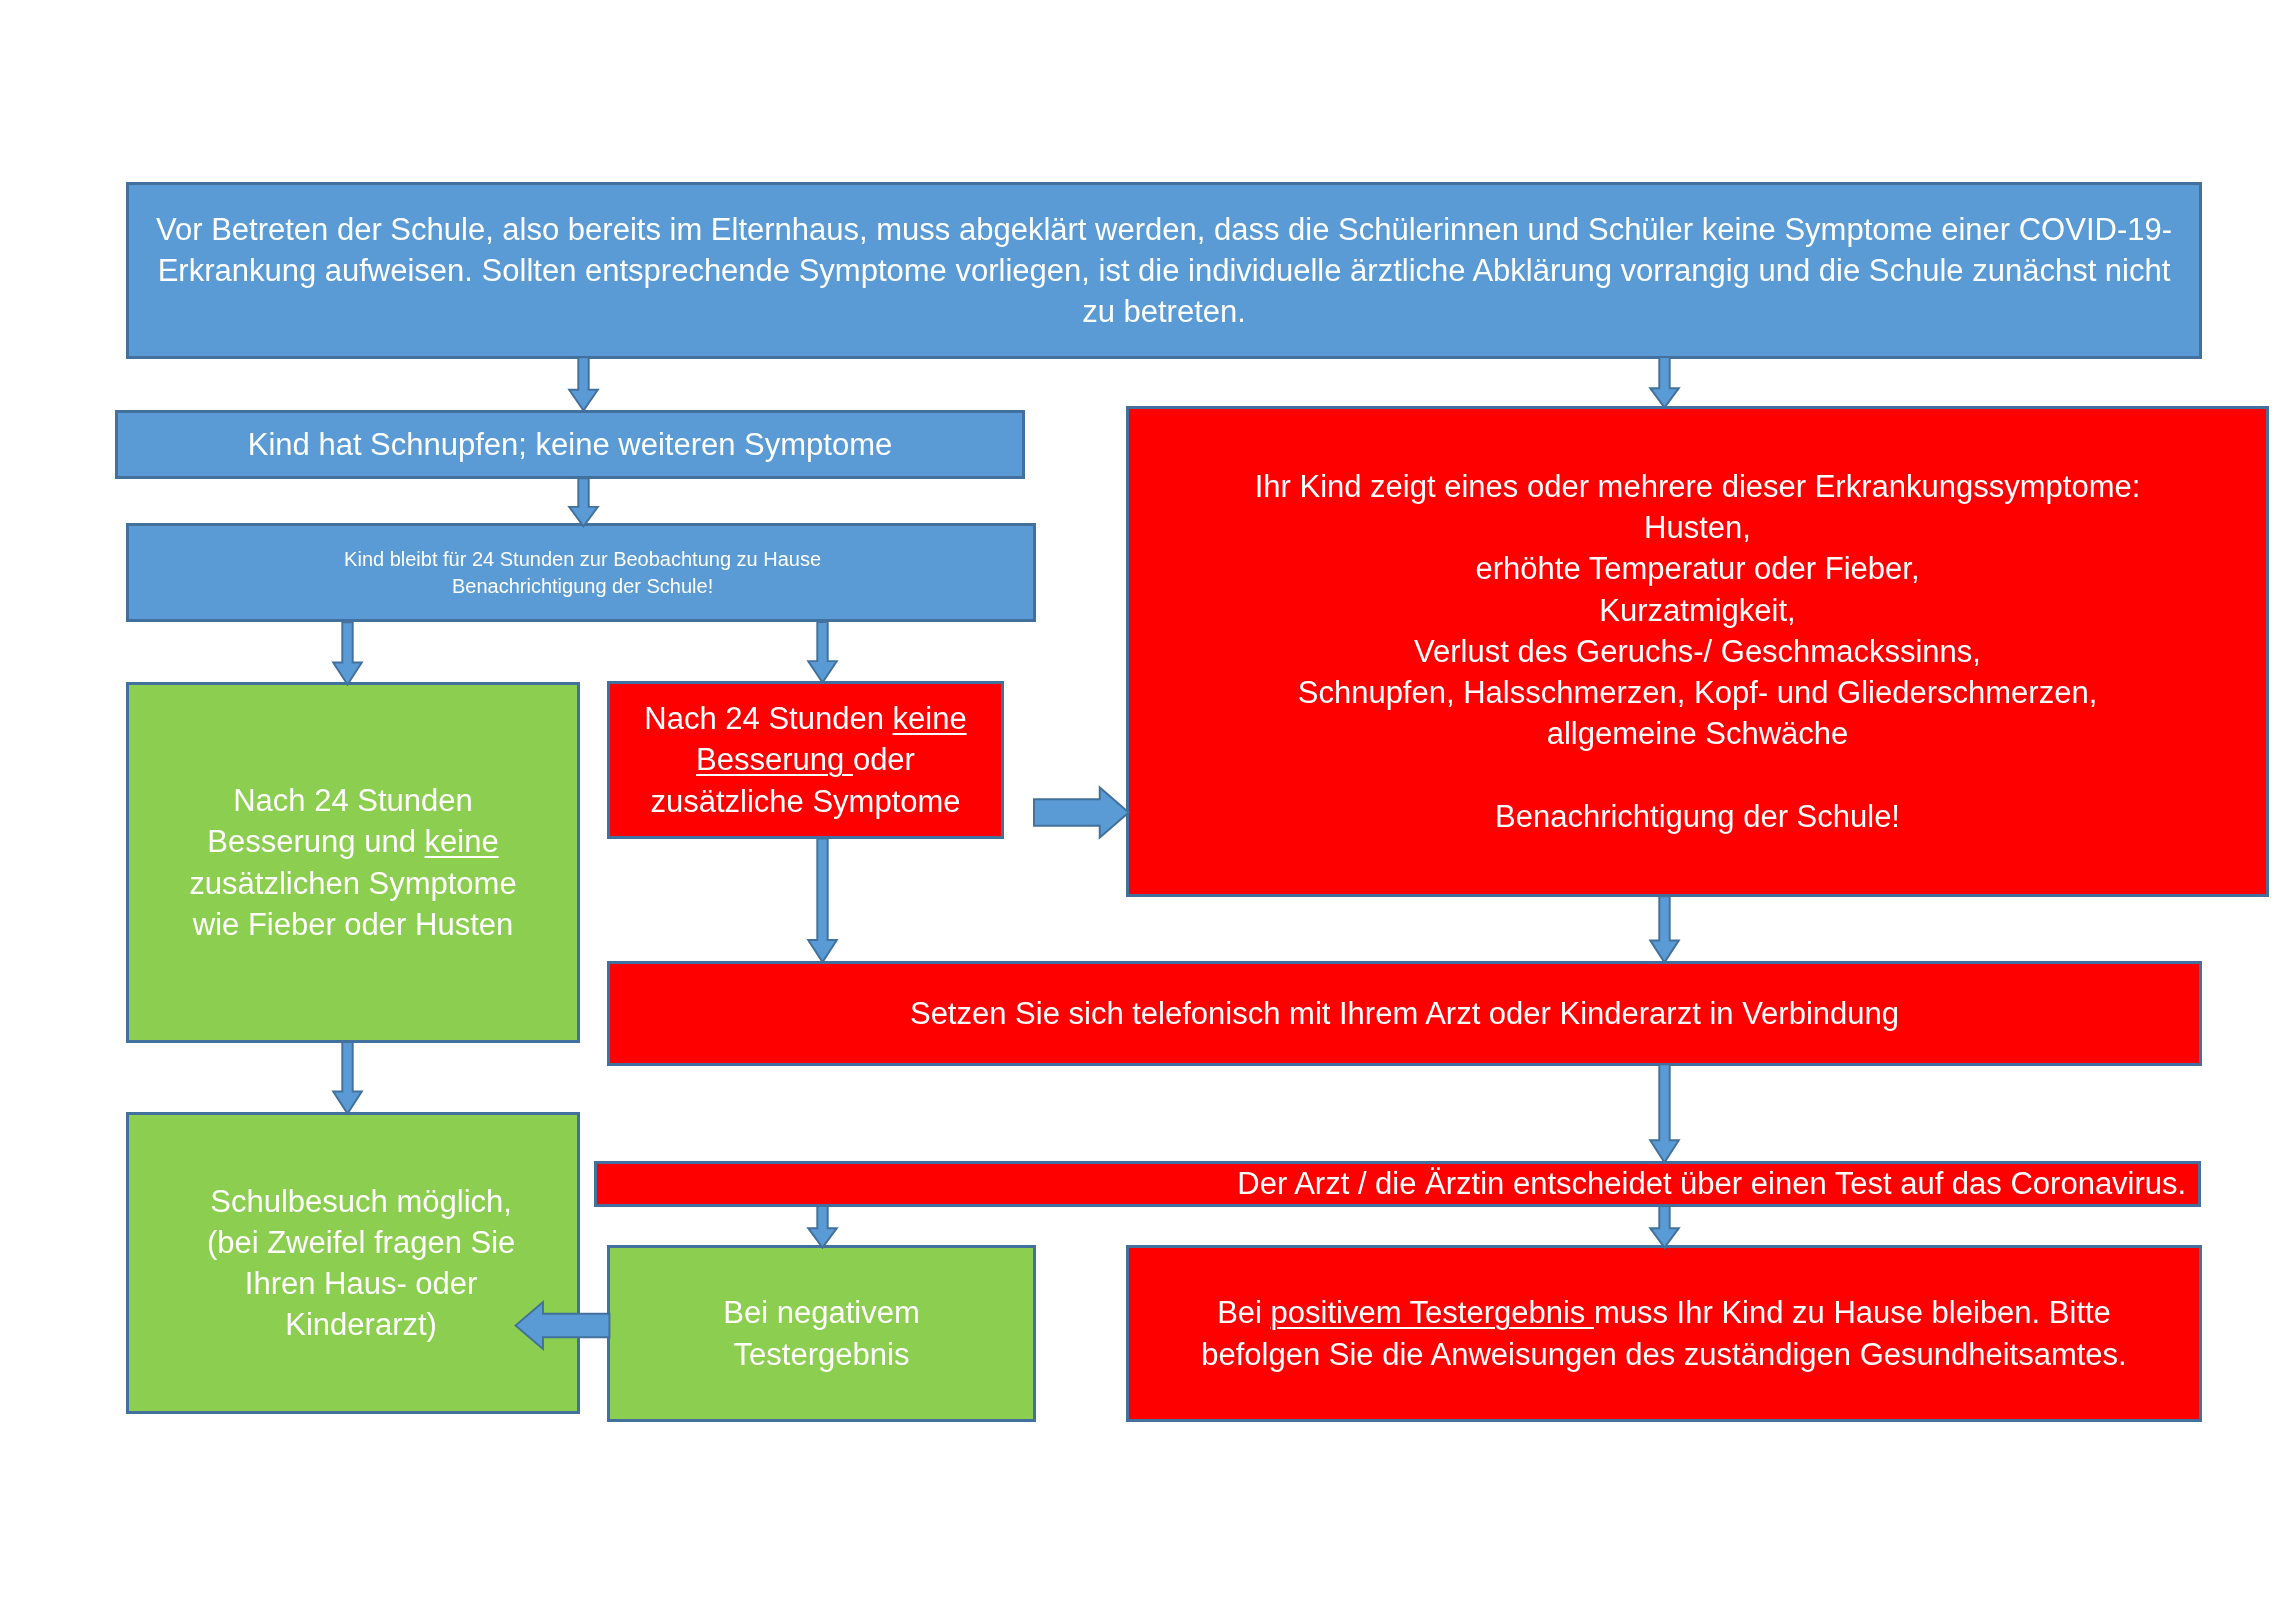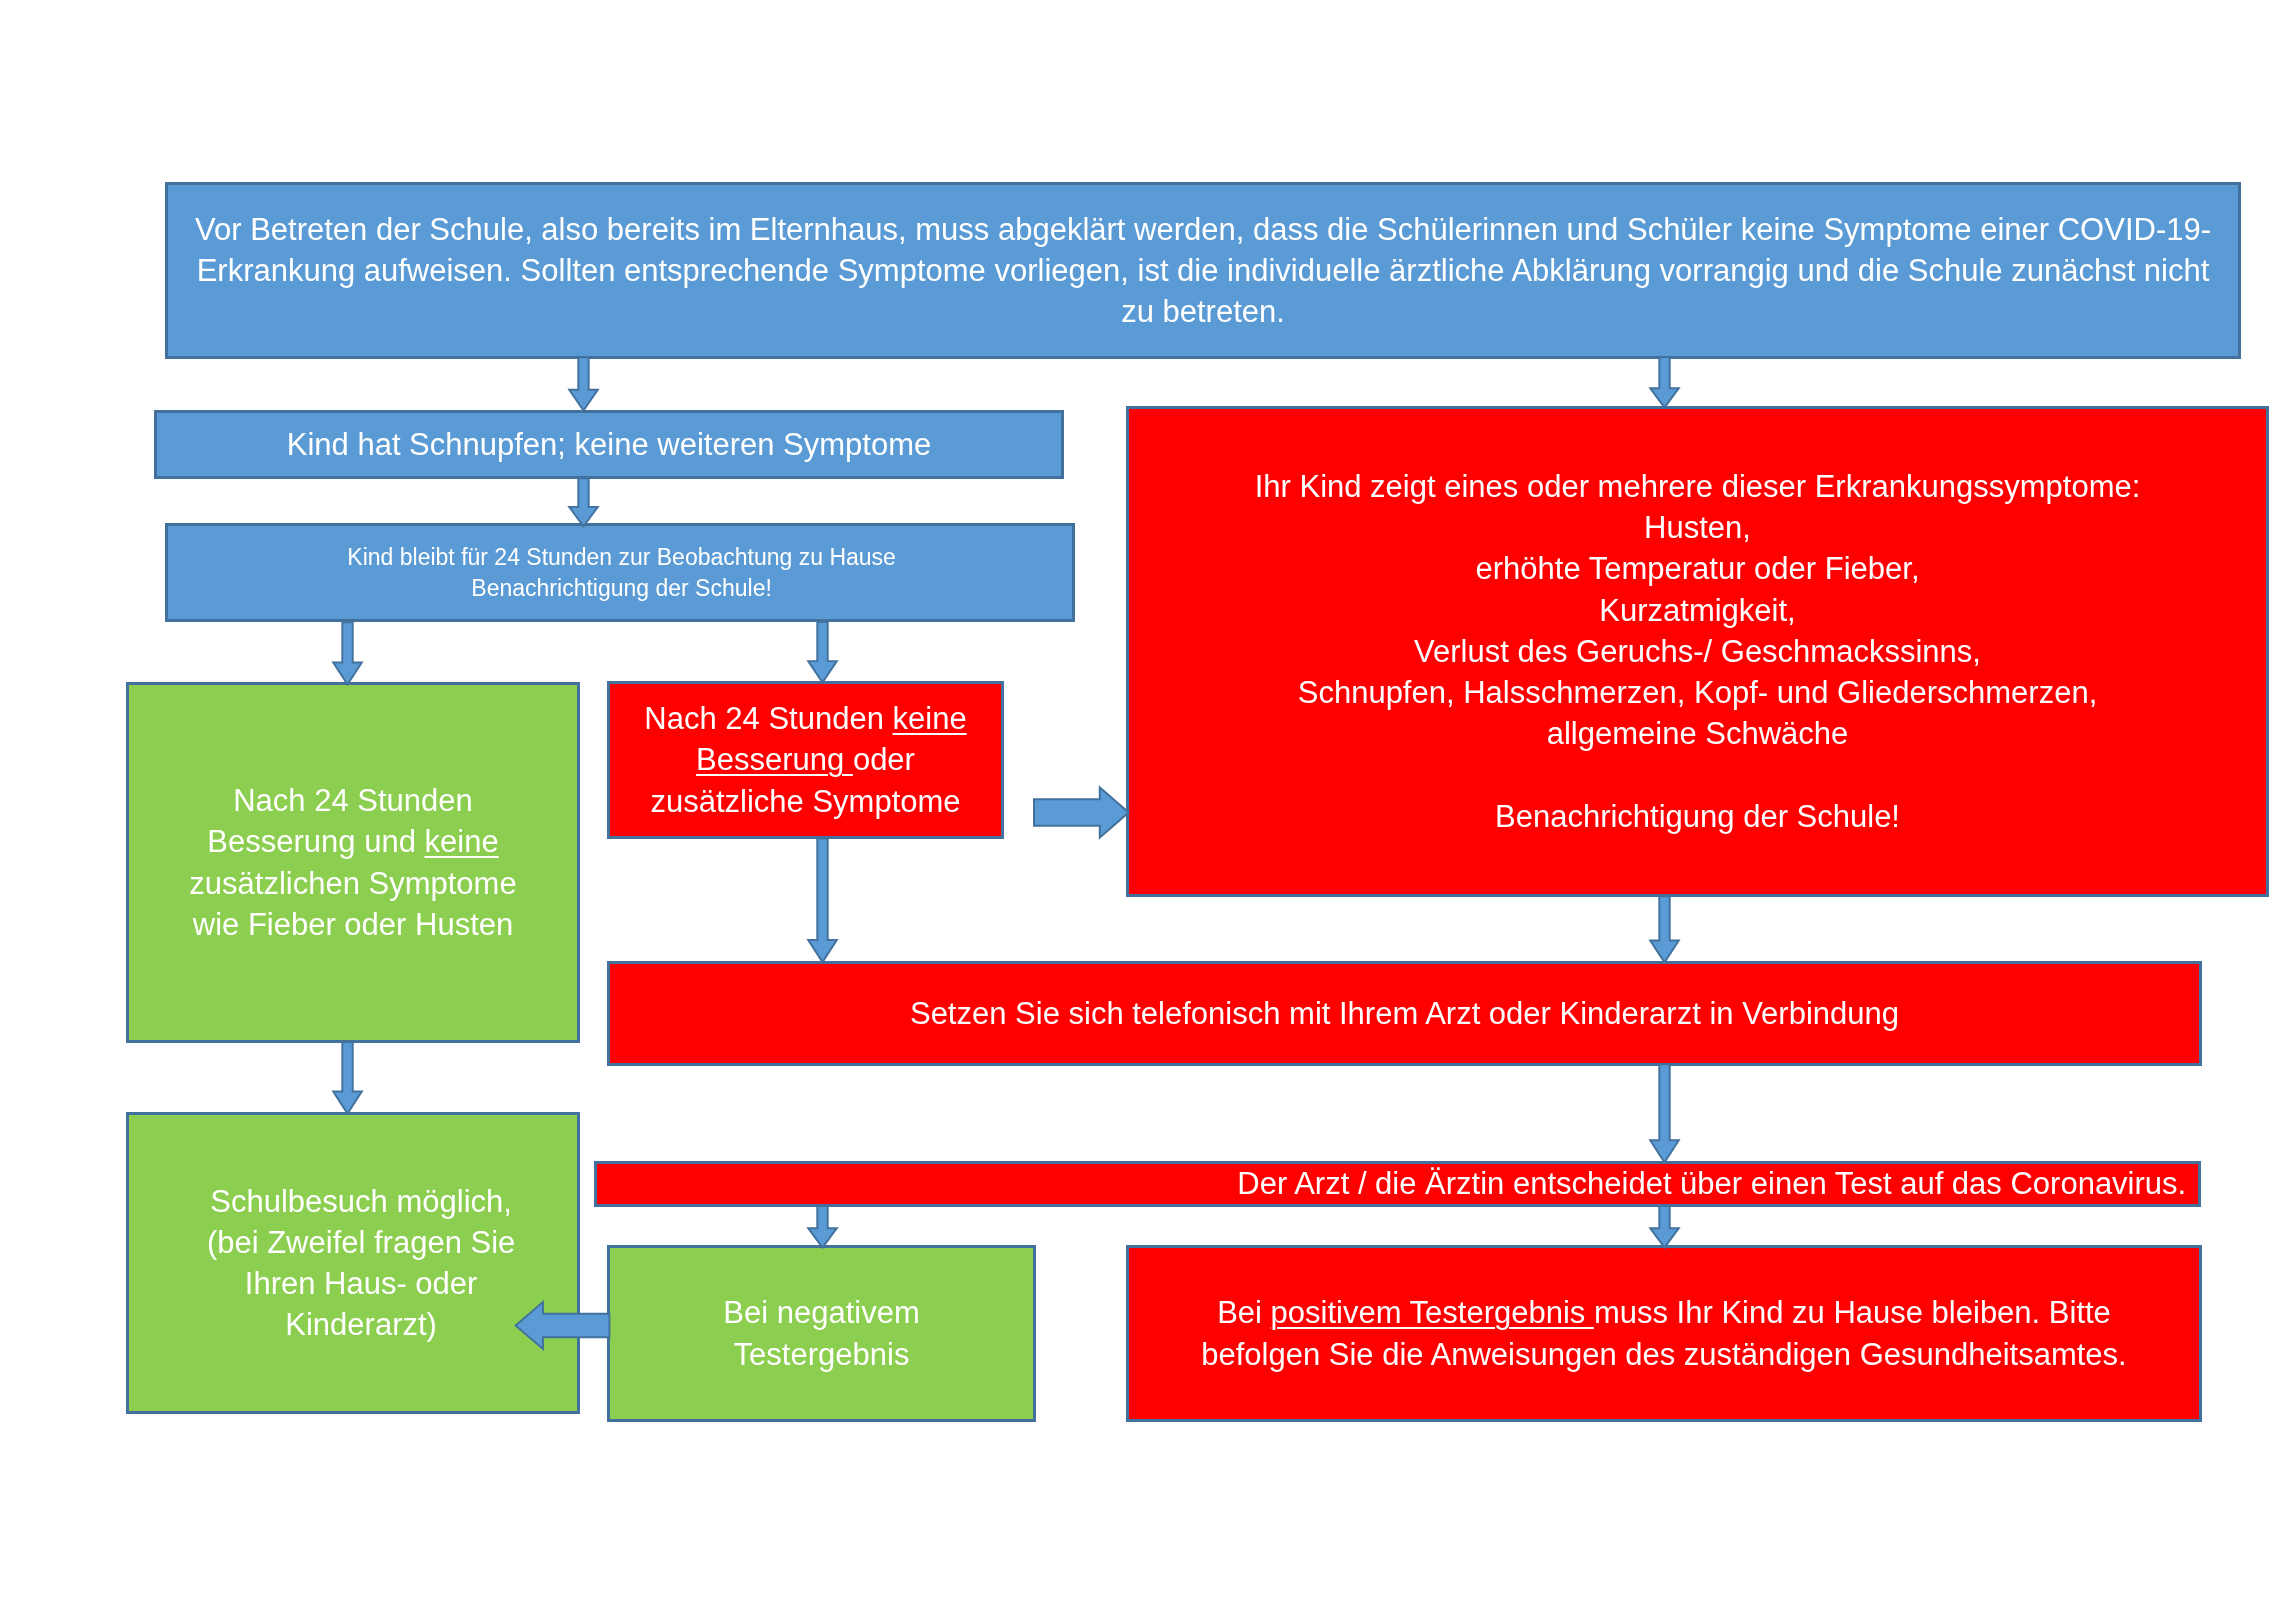--- a/index.html
+++ b/index.html
@@ -29,21 +29,21 @@
     justify-content: center;
     text-align: center;
     color: #ffffff;
     line-height: 1.33;
     padding: 3.9px 11.8px;
   }
   .box .txt {
     width: 100%;
     display: block;
   }
-  .blue  { background: #5B9BD5; margin-left: 39px; }
+  .blue  { background: #5B9BD5; }
   .red   { background: #FF0000; }
   .green { background: #8CCE4F; }
 
   u { text-decoration: underline; text-decoration-thickness: 2px; text-underline-offset: 3.9px; }
 
   
   .arrow {
     position: absolute;
   }
   .arrow svg { display: block; overflow: visible; }
@@ -54,21 +54,21 @@
 <div id="canvas">
 
   <div class="box blue" style="left:126px; top:182px; width:2076px; height:177px; font-size:31px;">
     <span class="txt">Vor Betreten der Schule, also bereits im Elternhaus, muss abgeklärt werden, dass die Schülerinnen und Schüler keine Symptome einer COVID-19-Erkrankung aufweisen. Sollten entsprechende Symptome vorliegen, ist die individuelle ärztliche Abklärung vorrangig und die Schule zunächst nicht zu betreten.</span>
   </div>
 
   <div class="box blue" style="left:115px; top:410px; width:910px; height:69px; font-size:31px;">
     <span class="txt">Kind hat Schnupfen; keine weiteren Symptome</span>
   </div>
 
-  <div class="box blue" style="left:126px; top:523px; width:910px; height:99px; font-size:23px;padding-left:15px;">
+  <div class="box blue" style="left:126px; top:523px; width:910px; height:99px; font-size:20px;padding-left:15px;">
     <span class="txt">
       <span>Kind bleibt für 24 Stunden zur Beobachtung zu Hause</span><br>
       <span>Benachrichtigung der Schule!</span>
     </span>
   </div>
 
   <div class="box green" style="left:126px; top:682px; width:454px; height:361px; font-size:31px;">
     <span class="txt">
       <span>Nach 24 Stunden</span><br>
       <span>Besserung und </span><u>keine</u><br>

